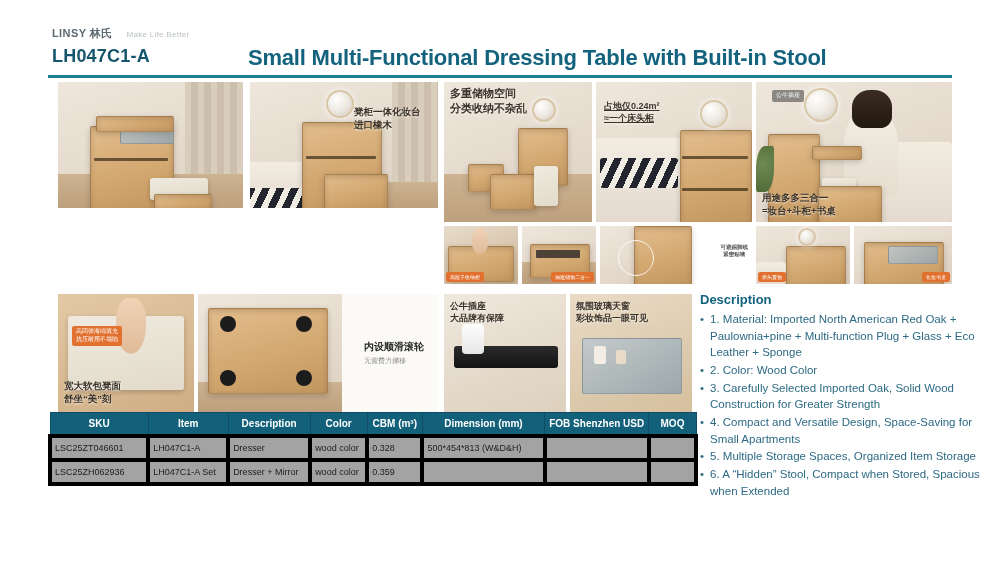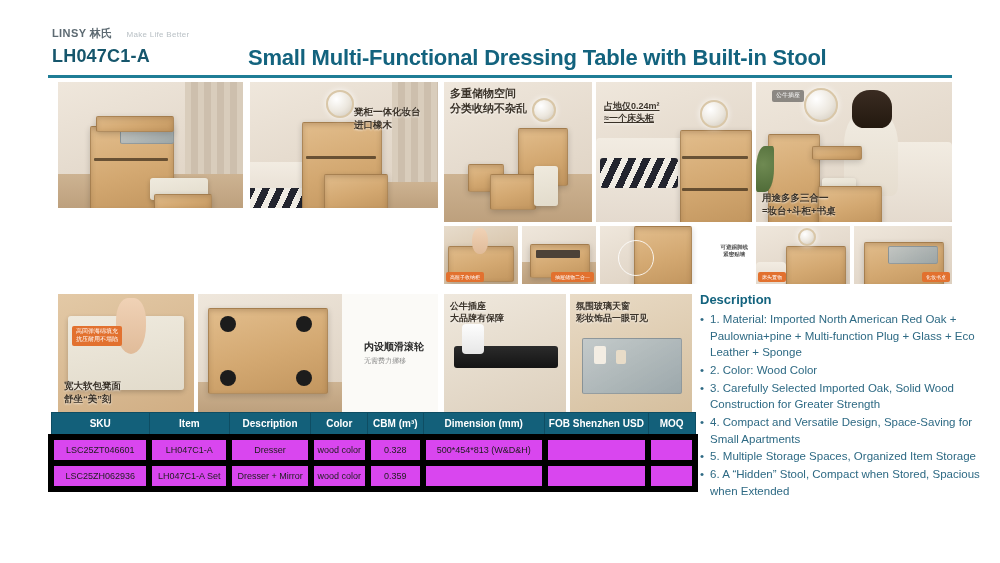--- a/index.html
+++ b/index.html
@@ -54,21 +54,21 @@
   .skin{position:absolute;background:linear-gradient(180deg,#f0d2b6 0%,#e0bb99 100%);border-radius:45%;}
   .glasstop{position:absolute;background:linear-gradient(150deg,rgba(190,200,205,.85),rgba(150,165,172,.9));
      border:1px solid rgba(120,130,135,.6);border-radius:2px;}
   .socket{position:absolute;background:linear-gradient(180deg,#2b2b2b 0%,#141414 100%);border-radius:3px;}
 
   
   #spec-table{position:absolute;left:48px;top:412px;width:650px;border-collapse:collapse;
      font-size:9px;color:#1d1d1d;}
   #spec-table th{background:#13607a;color:#ffffff;font-size:10px;font-weight:bold;
      border:1px solid #0e4d63;padding:5px 3px;text-align:center;}
-  #spec-table td{border:6px solid #000000;padding:5px 3px;text-align:center;background:#d946ef;}
+  #spec-table td{border:4px solid #000000;padding:5px 3px;text-align:left;background:#a3a3a3;}
 
   
   #desc-panel{position:absolute;left:700px;top:292px;width:292px;}
   #desc-title{font-size:13px;font-weight:bold;color:#13637e;margin-bottom:4px;}
   .desc-item{display:flex;gap:6px;font-size:11.5px;color:#2e6a84;line-height:1.45;margin-bottom:1px;}
   .desc-bullet{flex:0 0 auto;line-height:1.45;}
   .desc-text{flex:1 1 auto;}
 </style>
 </head>
 <body>

